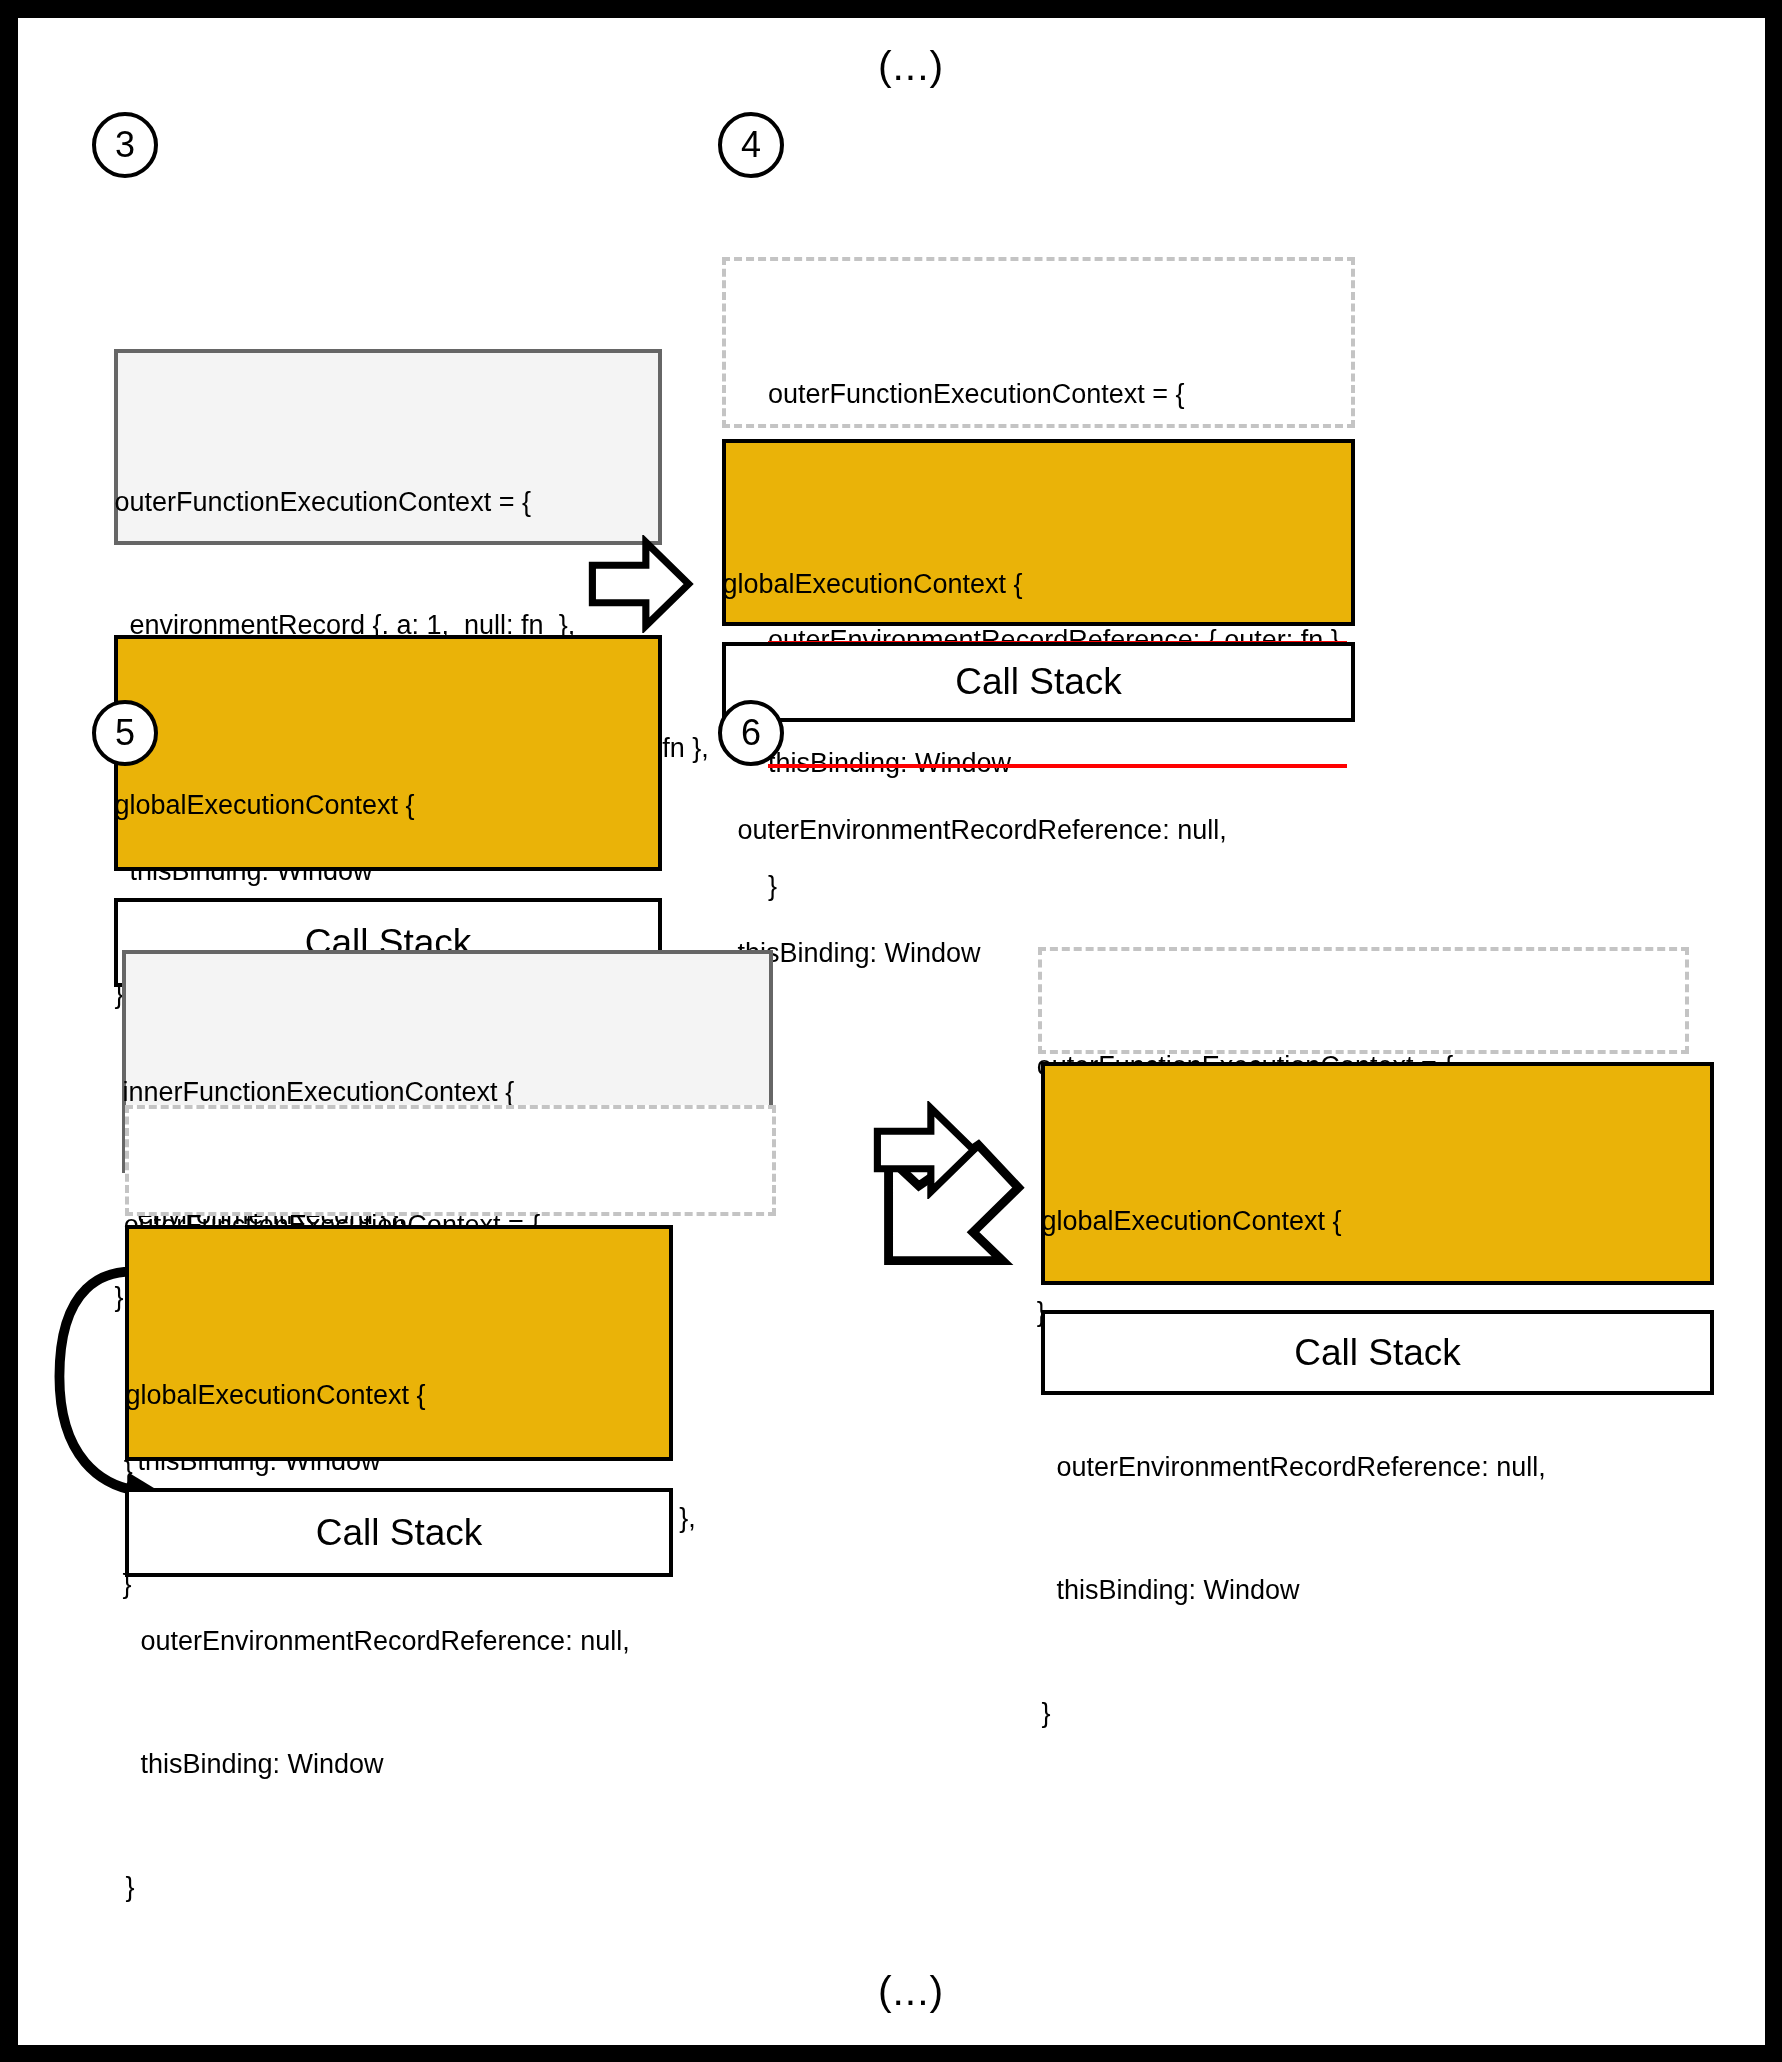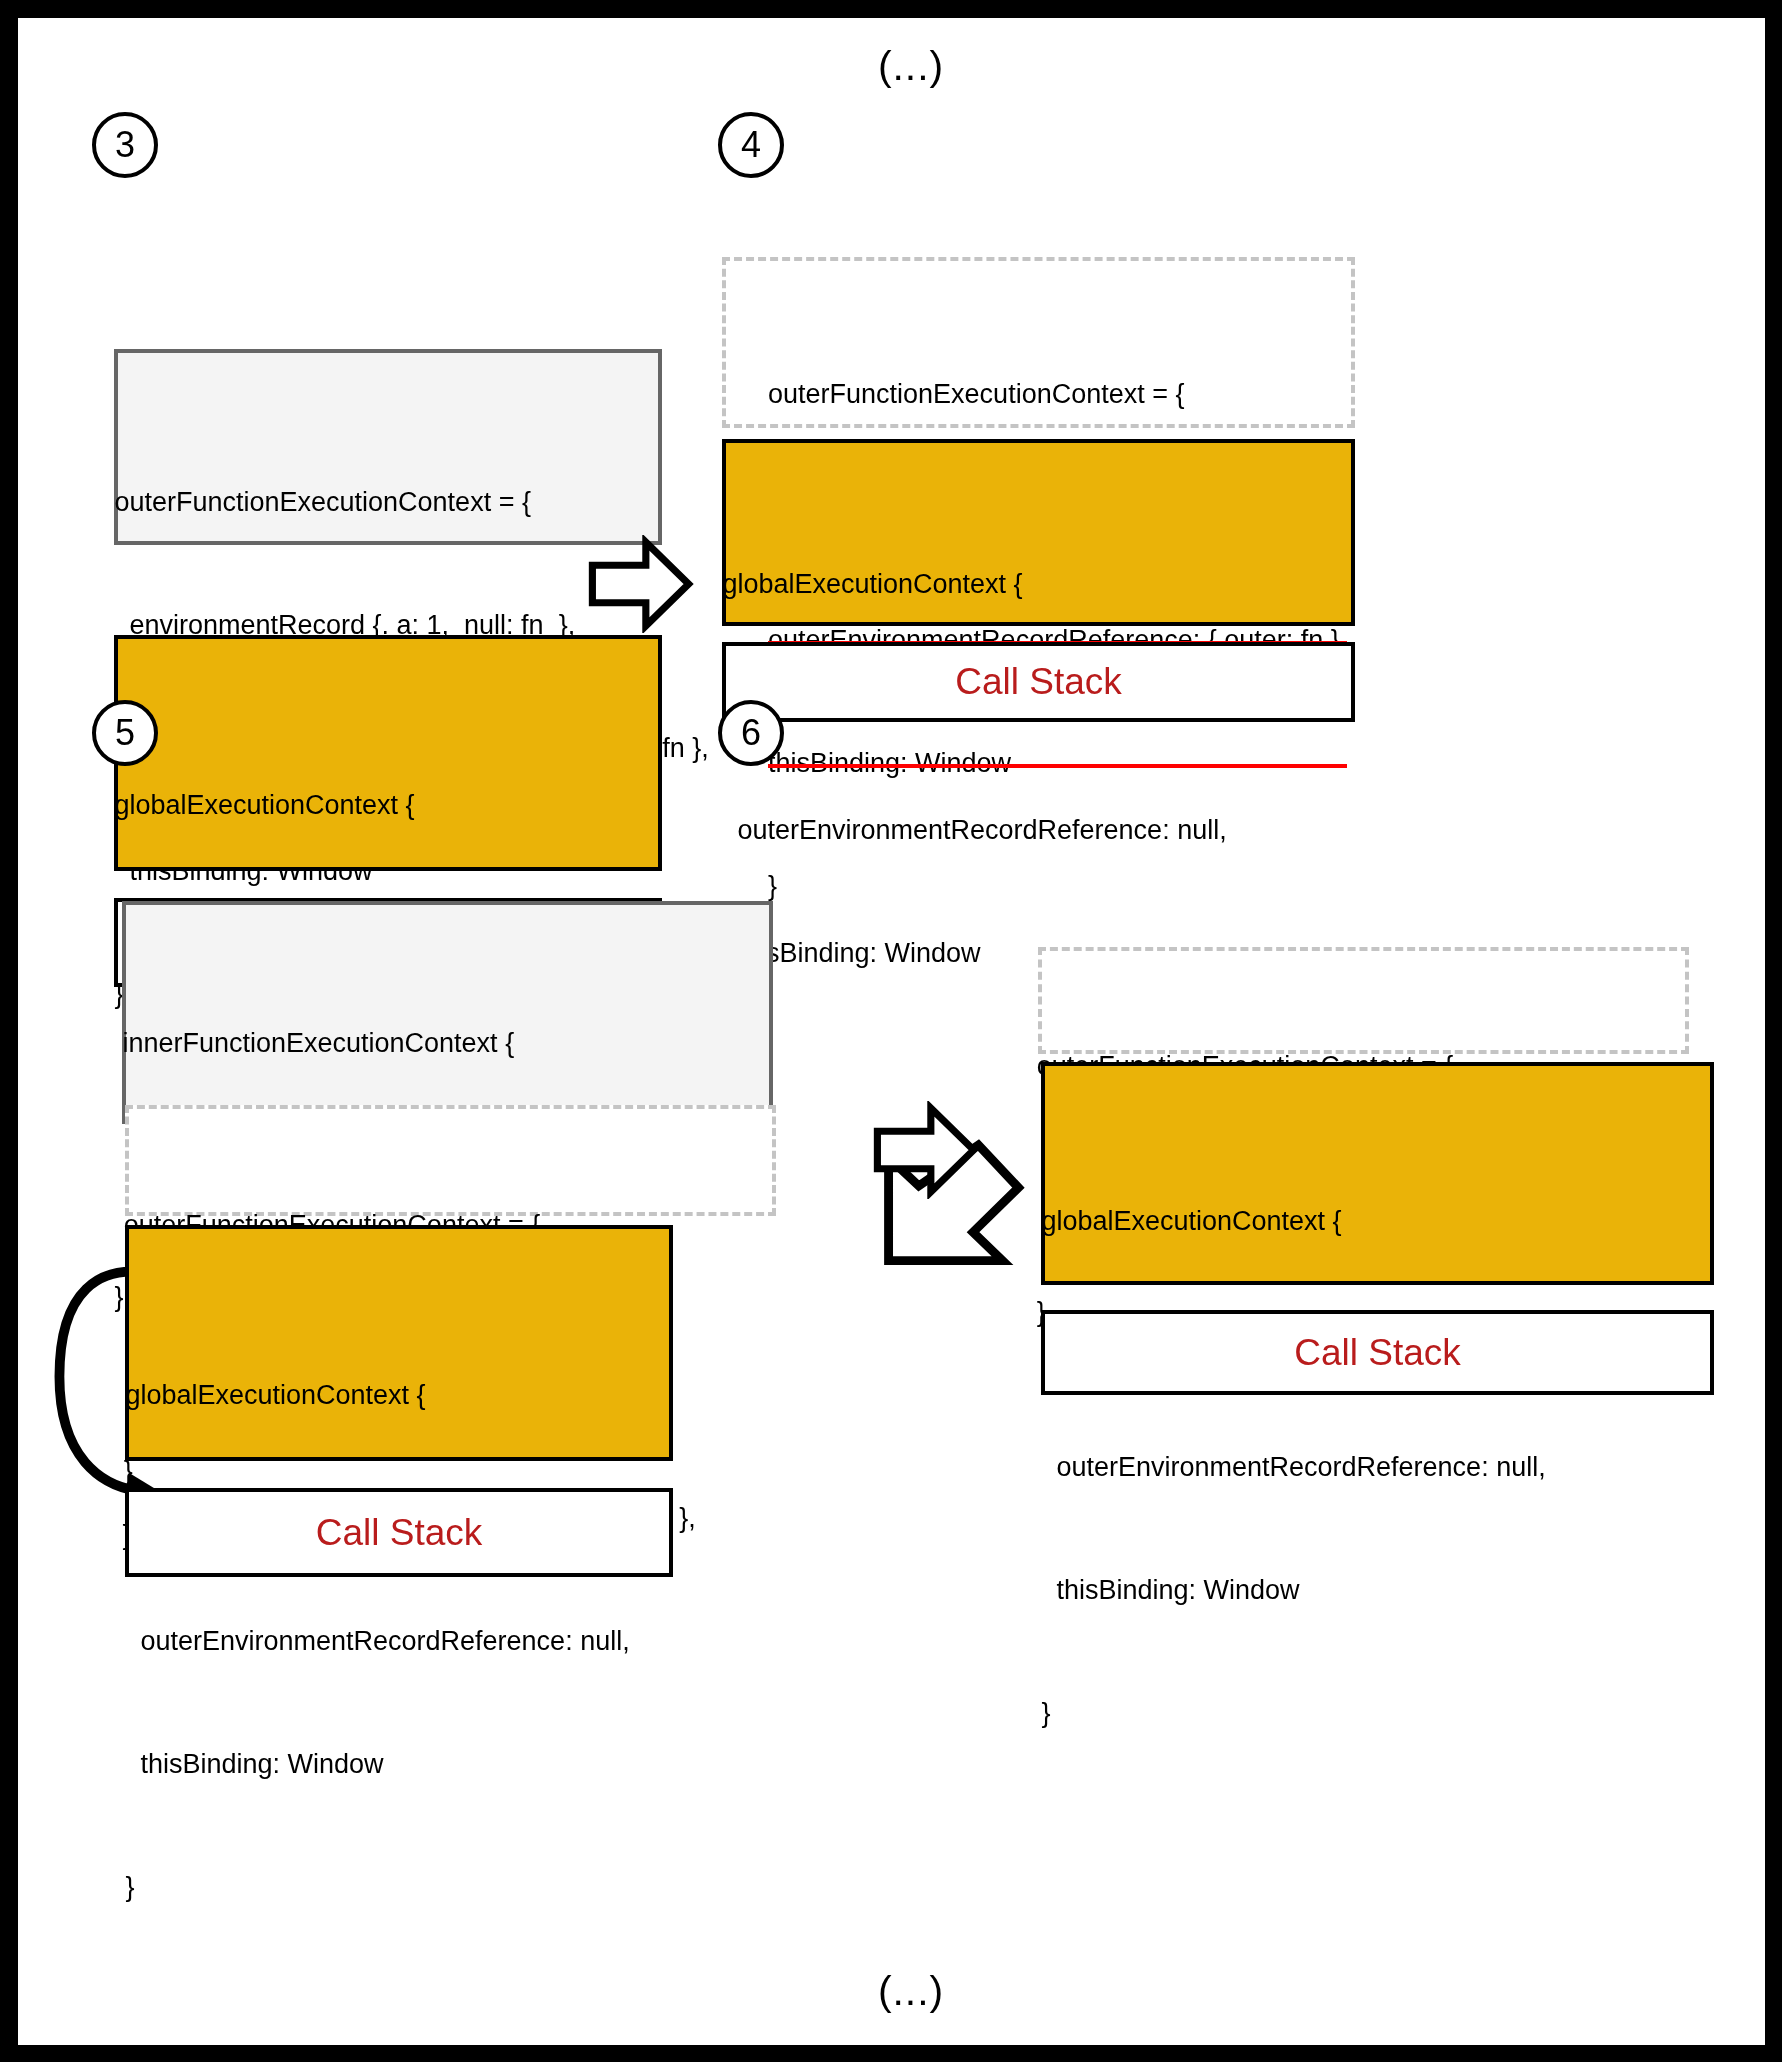--- a/index.html
+++ b/index.html
@@ -97,21 +97,21 @@
   
   .callstack-box {
     position: absolute;
     box-sizing: border-box;
     border: 4.5px solid #000000;
     background: #ffffff;
     display: flex;
     align-items: center;
     justify-content: center;
     font-size: 37px;
-    color: #b91c1c;
+    color: #000000;
   }
 
   
   .block-arrow { position: absolute; }
   .curve-arrow { position: absolute; }
 </style>
 </head>
 <body>
 
 <div id="frame">
@@ -169,21 +169,21 @@
   <div class="callstack-box" style="left:704px; top:624px; width:633px; height:80px;">Call Stack</div>
 
   <div class="block-arrow" style="left:569px; top:517px;">
     <svg width="107" height="98" viewBox="0 0 120 110">
       <polygon points="6,34 66,34 66,8 114,55 66,102 66,76 6,76" fill="#ffffff" stroke="#000000" stroke-width="8" stroke-linejoin="miter"></polygon>
     </svg>
   </div>
 
   <div class="step-circle" style="left:74px; top:682px;">5</div>
 
-  <div class="ctx-box gray" style="left:104px; top:883px; width:651px; height:223px;text-decoration:underline;">
+  <div class="ctx-box gray" style="left:104px; top:932px; width:651px; height:223px;text-decoration:underline;">
     <div class="ctx-text" style="left:-3.6px; top:36px;">
       <span class="l">innerFunctionExecutionContext {</span>
       <span class="l">  environmentRecord {},</span>
       <span class="l">  outerEnvironmentRecordReference: { a: 1 }</span>
       <span class="l">  thisBinding: Window</span>
       <span class="l">}</span>
     </div>
   </div>
 
   <div class="ctx-box dashed" style="left:107px; top:1087px; width:651px; height:111px;">

